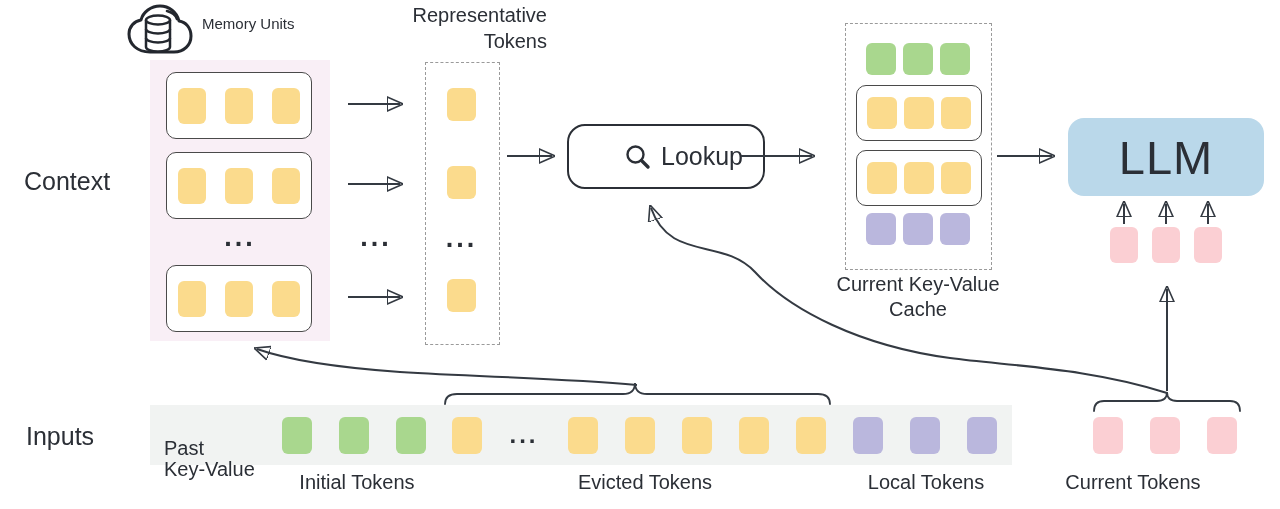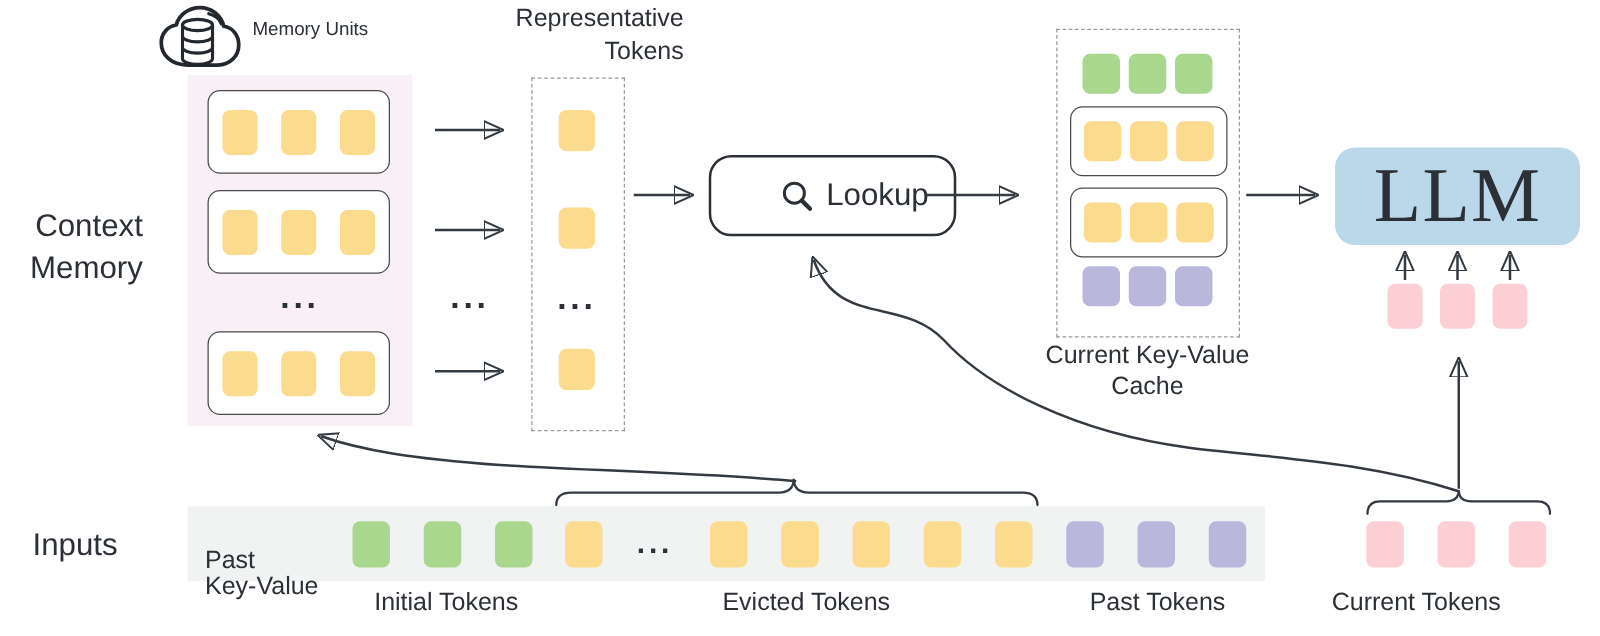--- a/index.html
+++ b/index.html
@@ -22,21 +22,21 @@
   .unit{background:#fff;border:1.5px solid #4a4a4a;border-radius:10px;}
   .dashed{border:1.5px dashed #9a9a9a;background:transparent;}
   
   .lbl{white-space:pre;color:#2b2f36;}
   .center{text-align:center;}
   .dots{font-size:27px;font-weight:700;letter-spacing:3px;line-height:14px;text-align:center;}
   .dots-sm{font-size:24px;}
   .side-lbl{font-size:25px;line-height:33px;text-align:right;}
   .sm-lbl{font-size:20px;line-height:25px;}
   .llm-box{display:flex;align-items:center;justify-content:center;border-radius:16px;
-           font-size:62px;letter-spacing:1px;font-family:Liberation Serif, serif;}
+           font-size:47px;letter-spacing:1px;}
   .lookup-btn{display:flex;align-items:center;justify-content:center;gap:10px;
               background:#fff;border:2px solid #2b2f36;border-radius:18px;font-size:25px;}
   svg{display:block;}
   .overlay{position:absolute;left:0;top:0;pointer-events:none;}
   .overlay path,.overlay line{stroke:#343a42;fill:none;}
 </style>
 </head>
 <body>
 
 <div class="stage">
@@ -50,21 +50,20 @@
     <path d="M 20,18 v 27 a 12,4.5 0 0 0 24,0 v -27 z" fill="#ffffff" stroke="none"></path>
     <path d="M 20,18 V 45 A 12,4.5 0 0 0 44,45 V 18" fill="none" stroke="#23272e" stroke-width="2.5"></path>
     <ellipse cx="32" cy="18" rx="12" ry="4.5" fill="#ffffff" stroke="#23272e" stroke-width="2.5"></ellipse>
     <path d="M 20,27 A 12,4.5 0 0 0 44,27" fill="none" stroke="#23272e" stroke-width="2.5"></path>
     <path d="M 20,36 A 12,4.5 0 0 0 44,36" fill="none" stroke="#23272e" stroke-width="2.5"></path>
   </svg>
   <div class="abs lbl" style="left:202px;top:15px;font-size:15px;">Memory Units</div>
 
   <div class="abs side-lbl" style="left:24px;top:165px;">
     <div>Context</div>
-    <div>Memory</div>
   </div>
   <div class="abs side-lbl" style="left:26px;top:420px;">Inputs</div>
 
   <div class="abs unit mem-row" style="left:166px;top:72px;width:144px;height:65px;">
       <div class="tok" style="background: rgb(251, 219, 141);"></div>
       <div class="tok" style="background: rgb(251, 219, 141);"></div>
       <div class="tok" style="background: rgb(251, 219, 141);"></div>
     </div>
   <div class="abs unit mem-row" style="left:166px;top:152px;width:144px;height:65px;">
       <div class="tok" style="background: rgb(251, 219, 141);"></div>
@@ -165,21 +164,21 @@
       <div class="tok" style="background: rgb(186, 183, 221);"></div>
     </div>
   <div class="abs bar-grp" style="left:1093px;top:417px;">
       <div class="tok" style="background: rgb(251, 207, 211);"></div>
       <div class="tok" style="background: rgb(251, 207, 211);"></div>
       <div class="tok" style="background: rgb(251, 207, 211);"></div>
     </div>
 
   <div class="abs sm-lbl center" style="left:257px;top:470px;width:200px;">Initial Tokens</div>
   <div class="abs sm-lbl center" style="left:545px;top:470px;width:200px;">Evicted Tokens</div>
-  <div class="abs sm-lbl center" style="left:826px;top:470px;width:200px;">Past Tokens</div>
+  <div class="abs sm-lbl center" style="left:826px;top:470px;width:200px;">Local Tokens</div>
   <div class="abs sm-lbl center" style="left:1033px;top:470px;width:200px;">Current Tokens</div>
 
   <svg class="overlay" width="1280" height="509" viewBox="0 0 1280 509">
     <defs>
       <marker id="ah" viewBox="0 0 10 10" refX="8" refY="5" markerWidth="8" markerHeight="8" orient="auto-start-reverse">
         <path d="M0,0.6 L10,5 L0,9.4 Z" fill="#343a42" stroke="none"></path>
       </marker>
     </defs>
     <g stroke-width="2">
       <line x1="348" y1="104" x2="400" y2="104" marker-end="url(#ah)"></line>

